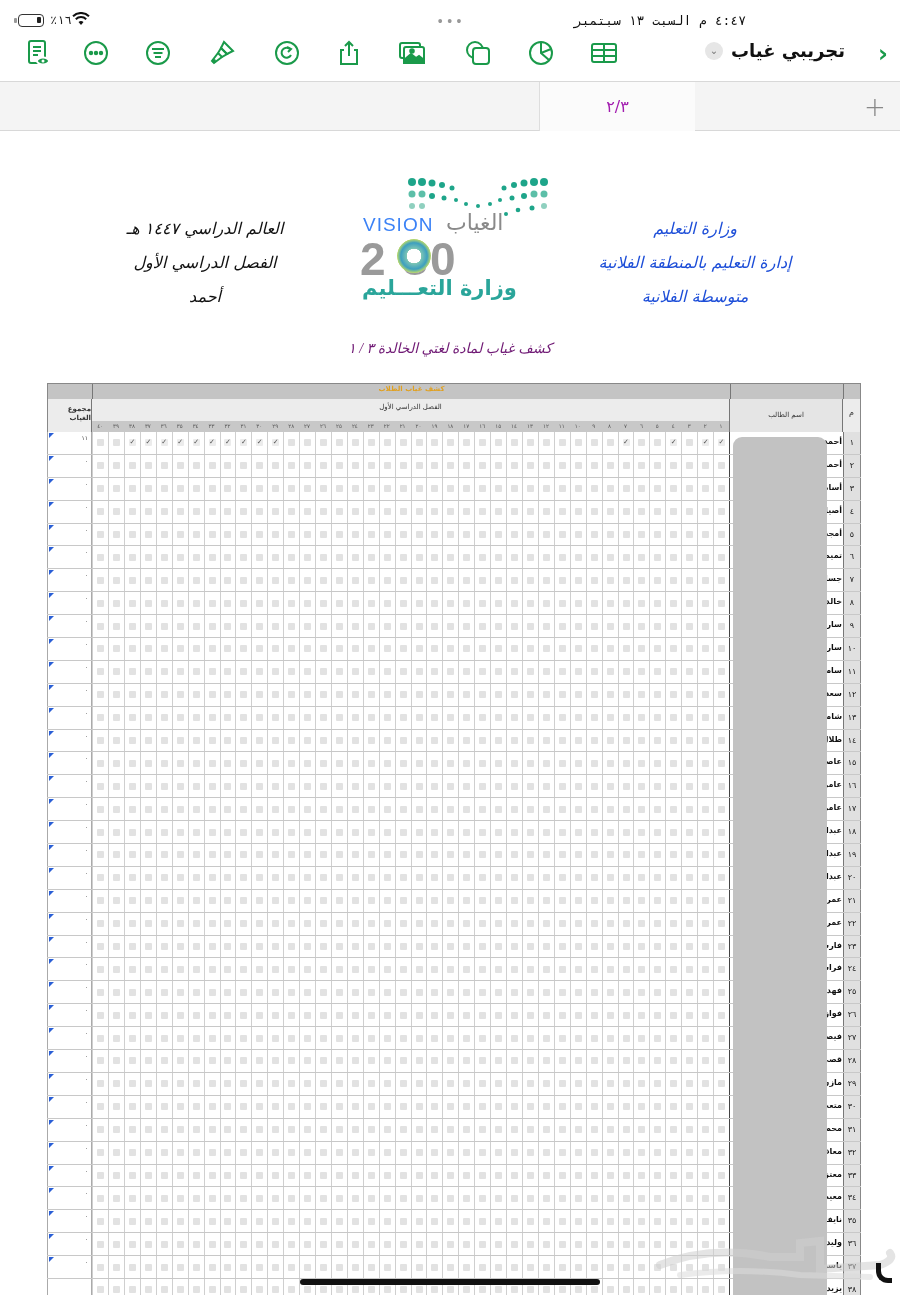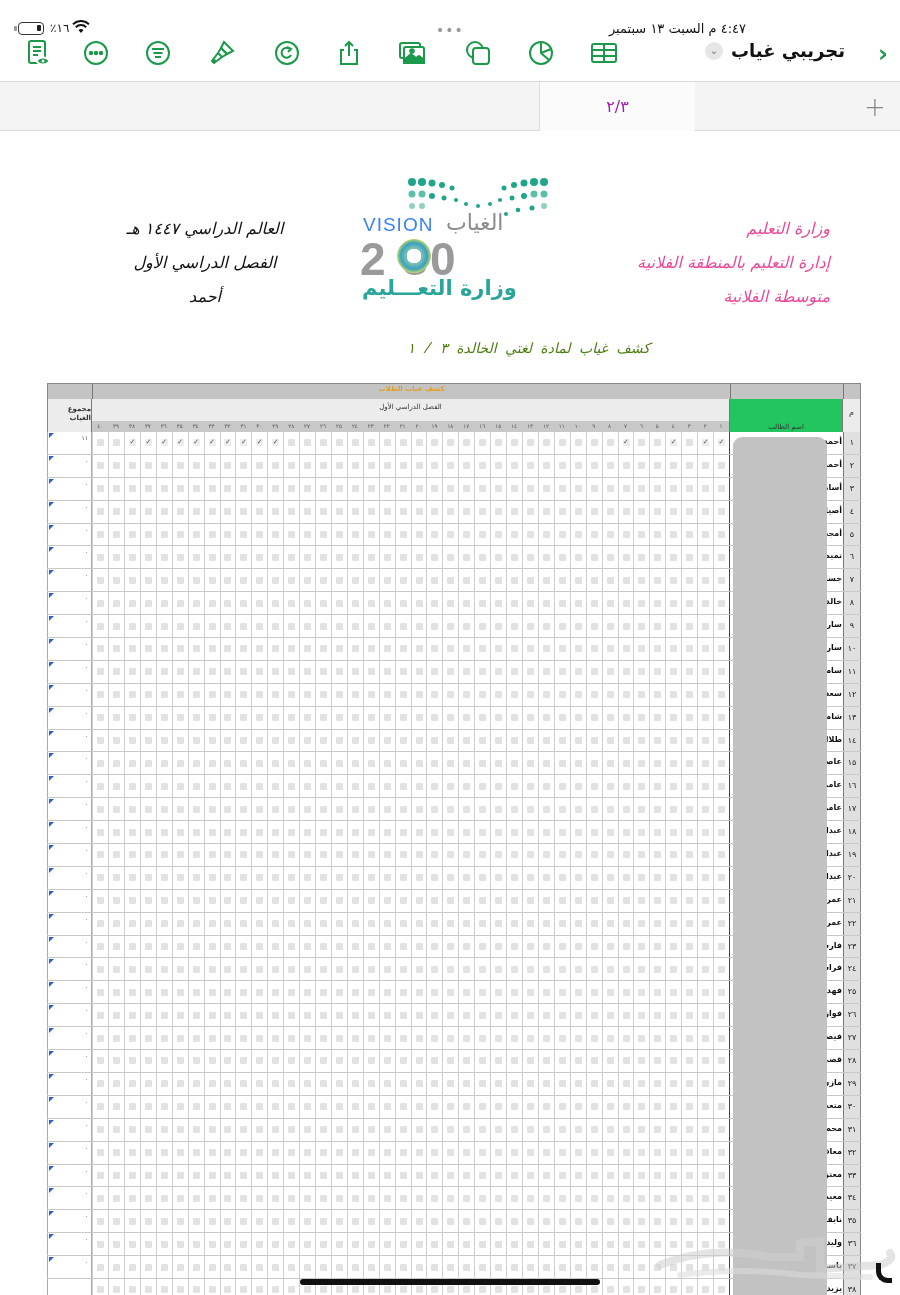--- a/index.html
+++ b/index.html
@@ -1,20 +1,20 @@
 <!DOCTYPE html>
 <html><head>
 <meta charset="utf-8">
 <style>
   * { box-sizing: border-box; margin: 0; padding: 0; }
   html, body { width: 900px; height: 1295px; overflow: hidden; background: #ffffff; }
   body { font-family: "DejaVu Sans", sans-serif; position: relative; }
 
   
-  .status-bar { position: absolute; top: 16px; left: 0; width: 764px; height: 28px; }
+  .status-bar { position: absolute; top: 8px; left: 0; width: 764px; height: 28px; font-family: Liberation Mono, monospace; }
   .battery { position: absolute; left: 18px; top: 6px; width: 26px; height: 13px; border: 1.5px solid #333; border-radius: 4px; }
   .battery::after { content: ""; position: absolute; right: 2px; top: 2px; width: 4px; height: 6px; background: #222; border-radius: 1px; }
   .battery-tip { position: absolute; left: 14px; top: 10px; width: 3px; height: 5px; background: #999; border-radius: 1px; }
   .batt-pct { position: absolute; left: 50px; top: 5px; font-size: 12px; color: #222; }
   .wifi { position: absolute; left: 72px; top: 4px; width: 18px; height: 14px; }
   .dots-top { position: absolute; left: 436px; top: 6px; font-size: 14px; color: #999; letter-spacing: 1px; }
   .clock { position: absolute; right: 18px; top: 5px; font-size: 13px; color: #111; direction: rtl; }
 
   
   .toolbar { position: absolute; top: 30px; left: 0; width: 900px; height: 50px; }
@@ -26,42 +26,42 @@
   .back-chevron { position: absolute; right: 12px; top: 10px; font-size: 24px; color: #1a9a4a; font-weight: bold; }
 
   
   .tabbar { position: absolute; top: 81px; left: 0; width: 900px; height: 50px; background: #f4f4f4; border-top: 1px solid #d8d8d8; border-bottom: 1px solid #d8d8d8; }
   .tab { position: absolute; top: 0; height: 49px; display: flex; align-items: center; justify-content: center; font-size: 16px; }
   .tab-2 { left: 539px; width: 156px; background: #fbfbfb; color: #a21caf; border-left: 1px solid #ddd; }
   .tab-1 { left: 695px; width: 155px; background: #00a650; color: #e9fff0; }
   .tab-add { left: 852px; width: 46px; color: #888; font-size: 26px; font-weight: 300; }
 
   
-  .hdr-right { position: absolute; left: 560px; top: 212px; width: 270px; direction: rtl; font-family: "DejaVu Serif", serif; font-size: 16px; line-height: 34px; color: #ec4899; font-style: italic; }
+  .hdr-right { position: absolute; left: 560px; top: 212px; width: 270px; text-align: center; direction: rtl; font-family: "DejaVu Serif", serif; font-size: 16px; line-height: 34px; color: #1d4ed8; font-style: italic; }
   .hdr-left { position: absolute; left: 85px; top: 212px; width: 240px; text-align: center; direction: rtl; font-family: "DejaVu Serif", serif; font-size: 16px; line-height: 34px; color: #111; font-style: italic; }
   .logo { position: absolute; left: 360px; top: 176px; width: 190px; height: 130px; }
   .logo-dots { position: absolute; left: 46px; top: 0; width: 144px; height: 44px; }
   .logo-vision { position: absolute; left: 3px; top: 38px; font-size: 19px; color: #3b82f6; letter-spacing: 1px; font-family: "Liberation Sans", sans-serif; }
   .logo-ar-vision { position: absolute; left: 86px; top: 34px; font-size: 22px; color: #8a8a8a; direction: rtl; }
   .logo-2030 { position: absolute; left: 0px; top: 56px; font-size: 46px; font-weight: bold; color: #9a9a9a; letter-spacing: 2px; font-family: "Liberation Sans", sans-serif; }
   .logo-emblem { position: absolute; left: 37px; top: 63px; width: 34px; height: 34px; border-radius: 50%; background: radial-gradient(circle, #fff 30%, #7cc5b4 31%, #3d9fbf 55%, #b8d96c 70%, #fff 72%); }
   .logo-ministry { position: absolute; left: 2px; top: 100px; font-size: 21px; color: #2aa59a; direction: rtl; font-weight: bold; }
-  .doc-subtitle { position: absolute; left: 250px; top: 340px; width: 400px; direction: rtl; font-family: Liberation Mono, monospace; font-style: italic; font-size: 14px; color: #4d7c0f; }
+  .doc-subtitle { position: absolute; left: 250px; top: 340px; width: 400px; text-align: center; direction: rtl; font-family: Liberation Serif, serif; font-style: italic; font-size: 14px; color: #701a75; }
 
   
   .sheet { position: absolute; left: 47px; top: 383px; width: 814px; }
   .r-title { position: absolute; top: 0; left: 0; width: 814px; height: 28px; background: #c4c4c4; border: 1px solid #888; }
   .r-title .cell-total { position: absolute; left: 0; top: 0; width: 45px; height: 15px; border-right: 1px solid #777; }
   .r-title .cell-name { position: absolute; left: 682px; top: 0; width: 114px; height: 15px; border-left: 1px solid #777; border-right: 1px solid #777; }
   .r-title .title-text { position: absolute; left: 45px; width: 637px; top: 1px; text-align: center; font-size: 7px; font-weight: bold; color: #e0a020; direction: rtl; }
 
   .r-sem { position: absolute; top: 16px; left: 0; width: 814px; height: 22px; background: #ececec; border-left: 1px solid #888; border-right: 1px solid #888; }
   .total-head { position: absolute; left: 0; top: 16px; width: 45px; height: 33px; background: #ececec; border-right: 1px solid #777; border-left: 1px solid #888; font-size: 7px; font-weight: bold; text-align: center; line-height: 9px; padding-top: 6px; direction: rtl; color: #333; padding-left: 25px; }
   .sem-text { position: absolute; left: 45px; width: 637px; top: 20px; text-align: center; font-size: 7px; color: #333; direction: rtl; }
-  .name-head { position: absolute; left: 682px; top: 16px; width: 114px; height: 33px; background: #22c55e; border-left: 1px solid #777; border-right: 1px solid #777; font-size: 7px; text-align: center; padding-top: 24px; direction: rtl; color: #333; }
+  .name-head { position: absolute; left: 682px; top: 16px; width: 114px; height: 33px; background: #e5e5e5; border-left: 1px solid #777; border-right: 1px solid #777; font-size: 7px; text-align: center; padding-top: 12px; direction: rtl; color: #333; }
   .num-head { position: absolute; left: 796px; top: 16px; width: 18px; height: 33px; background: #ececec; border-right: 1px solid #888; font-size: 8px; text-align: center; padding-top: 9px; color: #333; }
 
   .r-days { position: absolute; top: 38px; left: 45px; width: 637px; height: 11px; background: #c8c8c8; display: flex; flex-direction: row-reverse; }
   .day-num { flex: 1; font-size: 5.5px; color: #555; text-align: center; line-height: 11px; }
 
   .rows { position: absolute; top: 49px; left: 0; width: 814px; }
   .row { position: relative; height: 22.9px; border-bottom: 1px solid #c8c8c8; }
   .row .total { position: absolute; left: 0; top: 0; width: 45px; height: 100%; border-right: 1.5px solid #aaa; border-left: 1px solid #aaa; font-size: 6px; color: #444; text-align: right; padding: 2px 3px 0 0; }
   .row .total .flag { position: absolute; left: 1px; top: 1px; width: 0; height: 0; border-top: 5px solid #2a5fd6; border-right: 5px solid transparent; }
   .row .days { position: absolute; left: 45px; top: 0; width: 637px; height: 100%; display: flex; flex-direction: row-reverse; }

